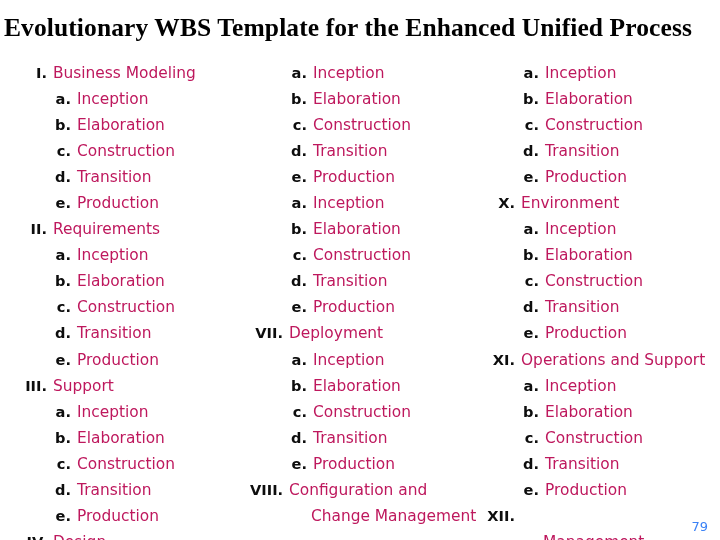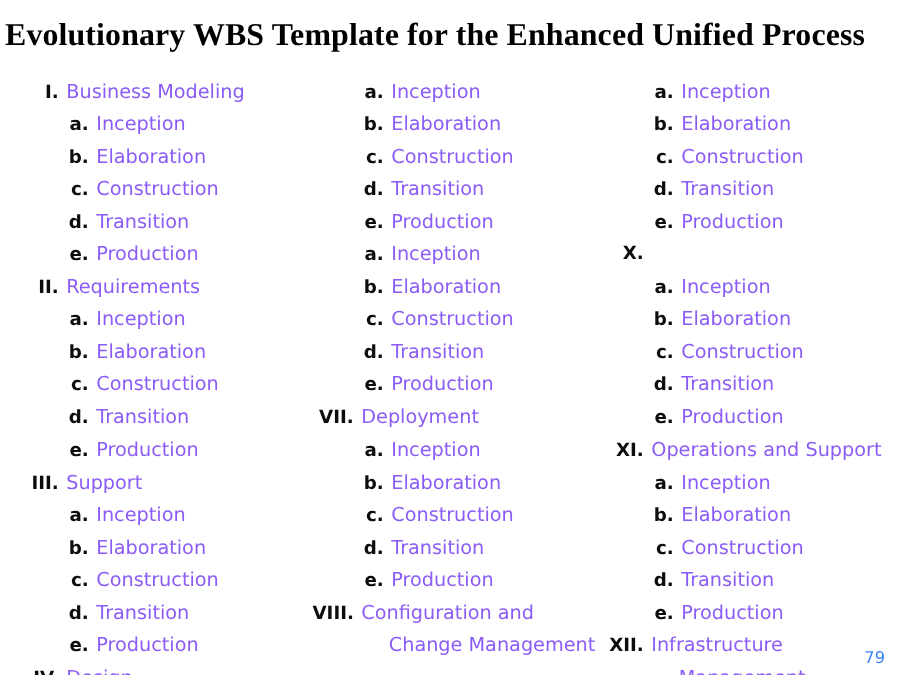--- a/index.html
+++ b/index.html
@@ -58,21 +58,21 @@
   .marker {
     font-weight: bold;
     font-size: 14.6px;
     text-align: right;
     flex: 0 0 auto;
     color: #0d0d0d;
   }
   .label {
     font-weight: normal;
     font-size: 15.4px;
-    color: #8b5cf6;
+    color: #be185d;
     flex: 0 0 auto;
   }
 
   
   .entry.level-1 .marker { width: 33px; padding-right: 6px; }
   
   .entry.level-2 .marker { width: 57px; padding-right: 6px; }
 
   
   .entry.cont {
@@ -263,20 +263,21 @@
       <div class="entry level-2">
         <span class="marker">d.</span>
         <span class="label">Transition</span>
       </div>
       <div class="entry level-2">
         <span class="marker">e.</span>
         <span class="label">Production</span>
       </div>
       <div class="entry level-1">
         <span class="marker">X.</span>
+        <span class="label">Environment</span>
       </div>
       <div class="entry level-2">
         <span class="marker">a.</span>
         <span class="label">Inception</span>
       </div>
       <div class="entry level-2">
         <span class="marker">b.</span>
         <span class="label">Elaboration</span>
       </div>
       <div class="entry level-2">
@@ -310,21 +311,20 @@
       <div class="entry level-2">
         <span class="marker">d.</span>
         <span class="label">Transition</span>
       </div>
       <div class="entry level-2">
         <span class="marker">e.</span>
         <span class="label">Production</span>
       </div>
       <div class="entry level-1">
         <span class="marker">XII.</span>
-        <span class="label">Infrastructure</span>
       </div>
       <div class="entry cont">
         <span class="label">Management</span>
       </div>
     </div>
 </div>
 
 <div class="page-number">79</div>
 
 </body></html>

